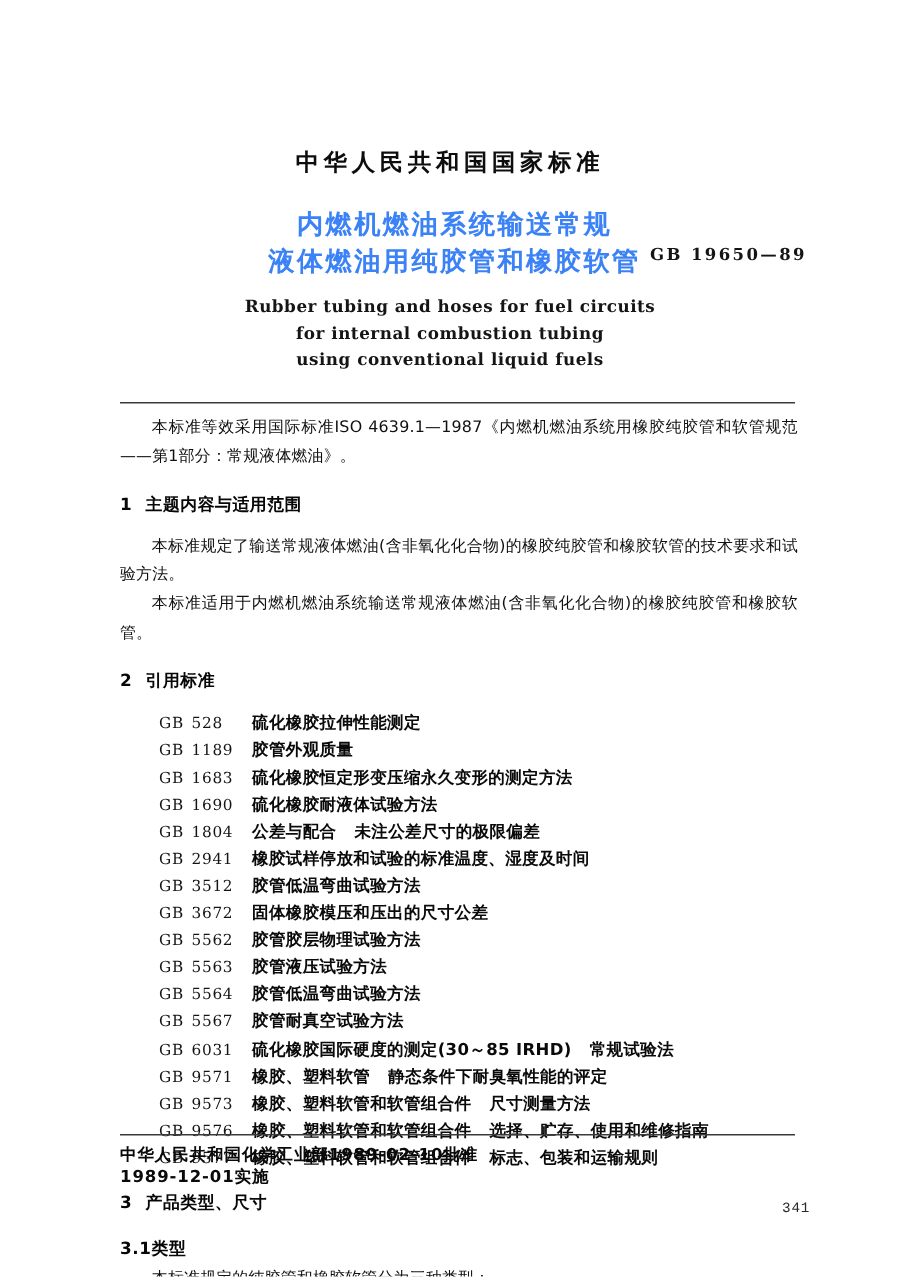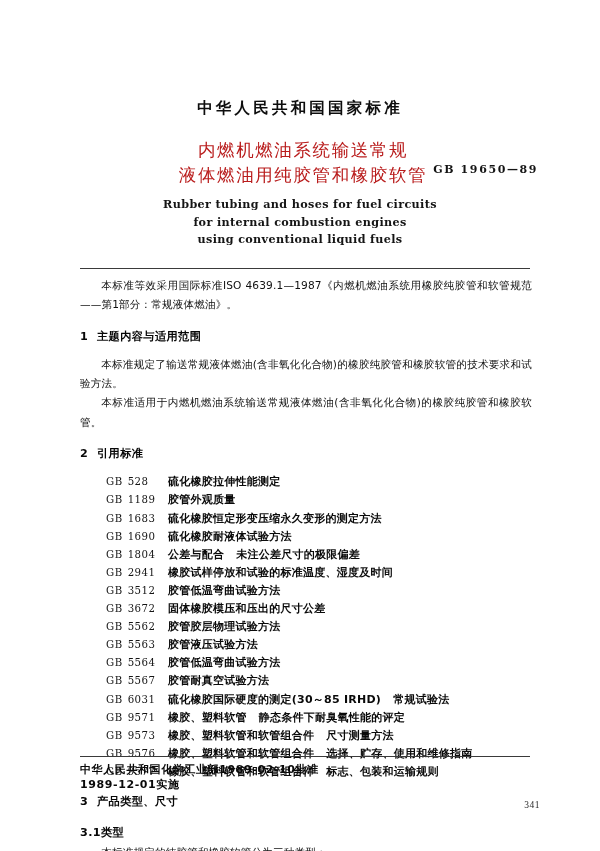--- a/index.html
+++ b/index.html
@@ -38,24 +38,24 @@
   }
 
   .title-block {
     position: absolute;
     left: 0; top: 138px;
     width: 600px;
     text-align: center;
   }
   .title-line {
     font-size: 17.5px;
-    font-weight: normal;
+    font-weight: bold;
     letter-spacing: 1.6px;
     line-height: 25px;
-    color: #b91c1c;
+    color: #3b82f6;
     padding-left: 6px;
   }
 
   .std-number {
     position: absolute;
     right: 62px;
     top: 163px;
     font-family: "DejaVu Serif", "Liberation Serif", serif;
     font-size: 11px;
     font-weight: bold;
@@ -163,21 +163,21 @@
     letter-spacing: 0.6px;
     color: #0a0a0a;
     white-space: nowrap;
     flex-direction: column;
   }
 
   .page-number {
     position: absolute;
     right: 60px;
     top: 800px;
-    font-family: Liberation Serif, serif;
+    font-family: Liberation Mono, monospace;
     font-size: 9.5px;
     color: #2a2a2a;
     letter-spacing: 0.5px;
   }
 </style>
 </head>
 <body>
 
 <div class="page">
 
@@ -185,21 +185,21 @@
 
   <div class="title-block">
     <div class="title-line">内燃机燃油系统输送常规</div>
     <div class="title-line">液体燃油用纯胶管和橡胶软管</div>
   </div>
 
   <div class="std-number">GB 19650—89</div>
 
   <div class="en-title">
     <div>Rubber tubing and hoses for fuel circuits</div>
-    <div>for internal combustion engines</div>
+    <div>for internal combustion tubing</div>
     <div>using conventional liquid fuels</div>
   </div>
 
   <div class="rule rule-top"></div>
 
   <div class="body-area">
 
     <p class="para">本标准等效采用国际标准ISO 4639.1—1987《内燃机燃油系统用橡胶纯胶管和软管规范——第1部分：常规液体燃油》。</p>
 
     <div class="spacer-md"></div>

